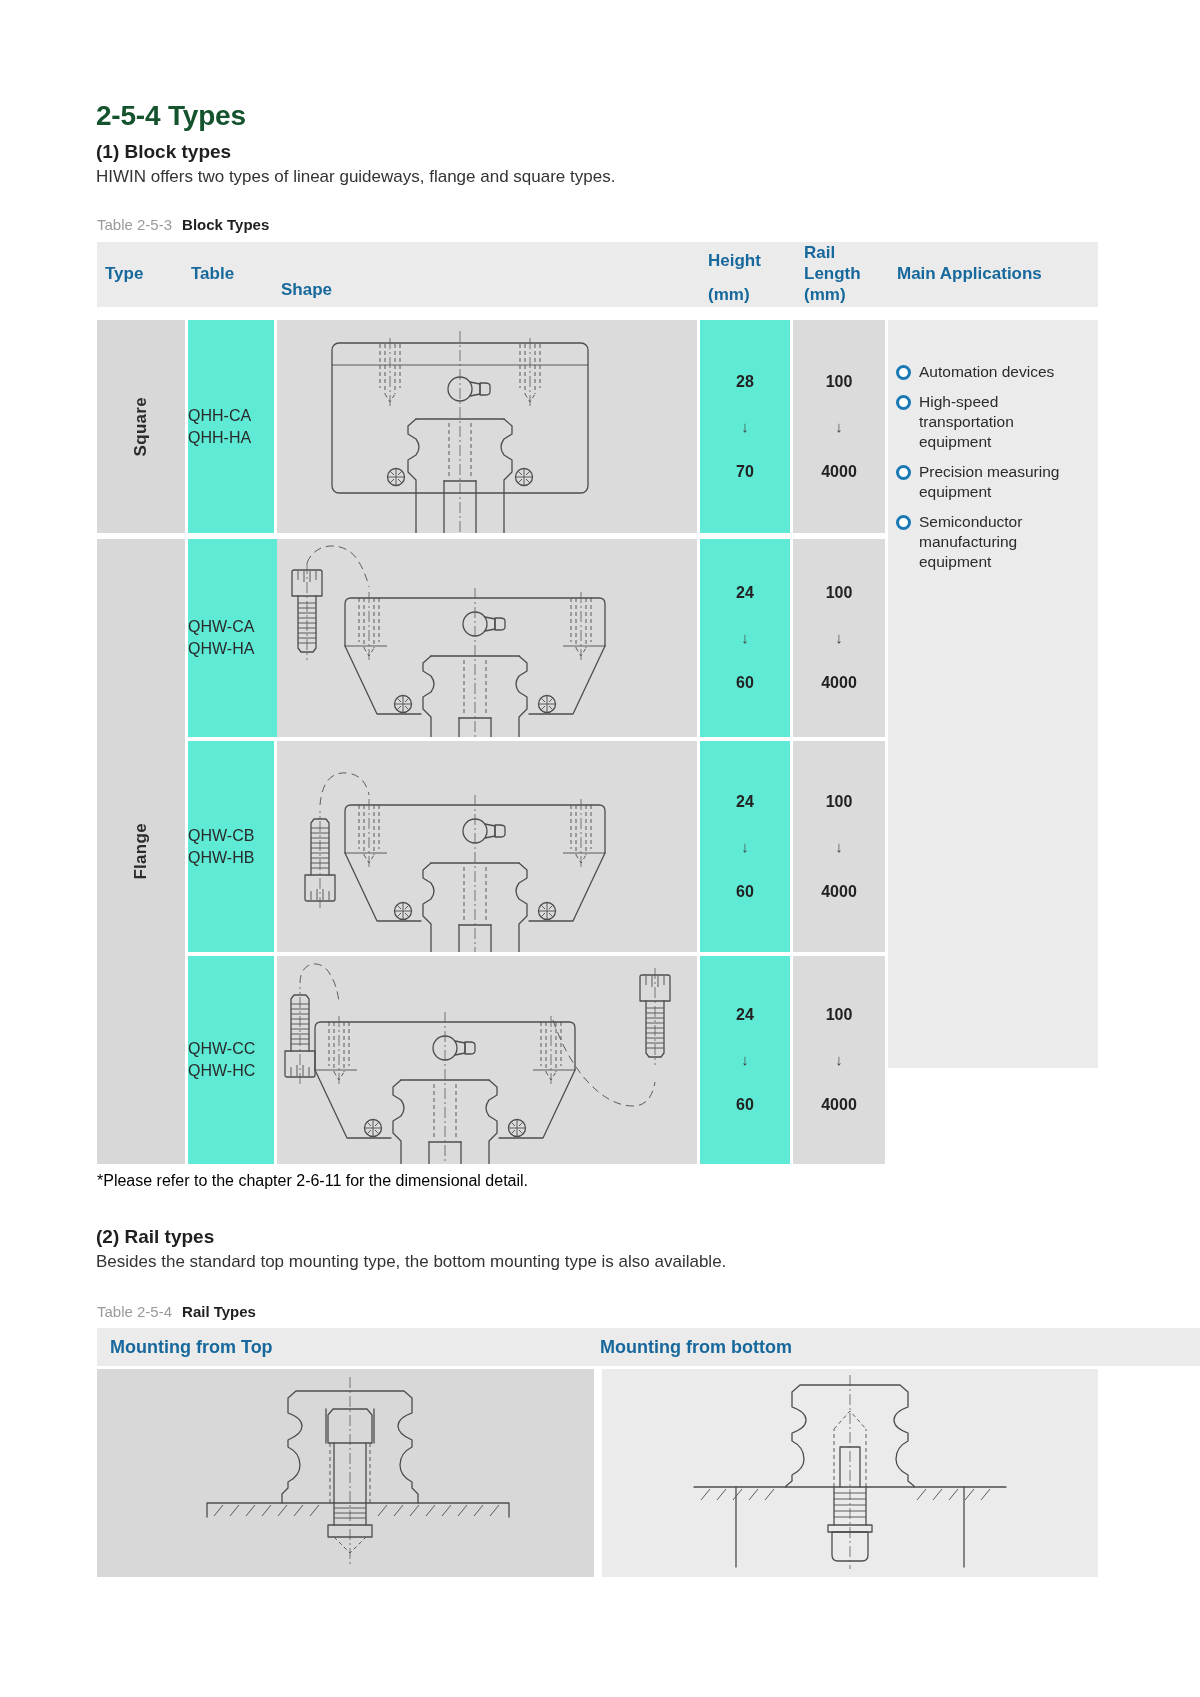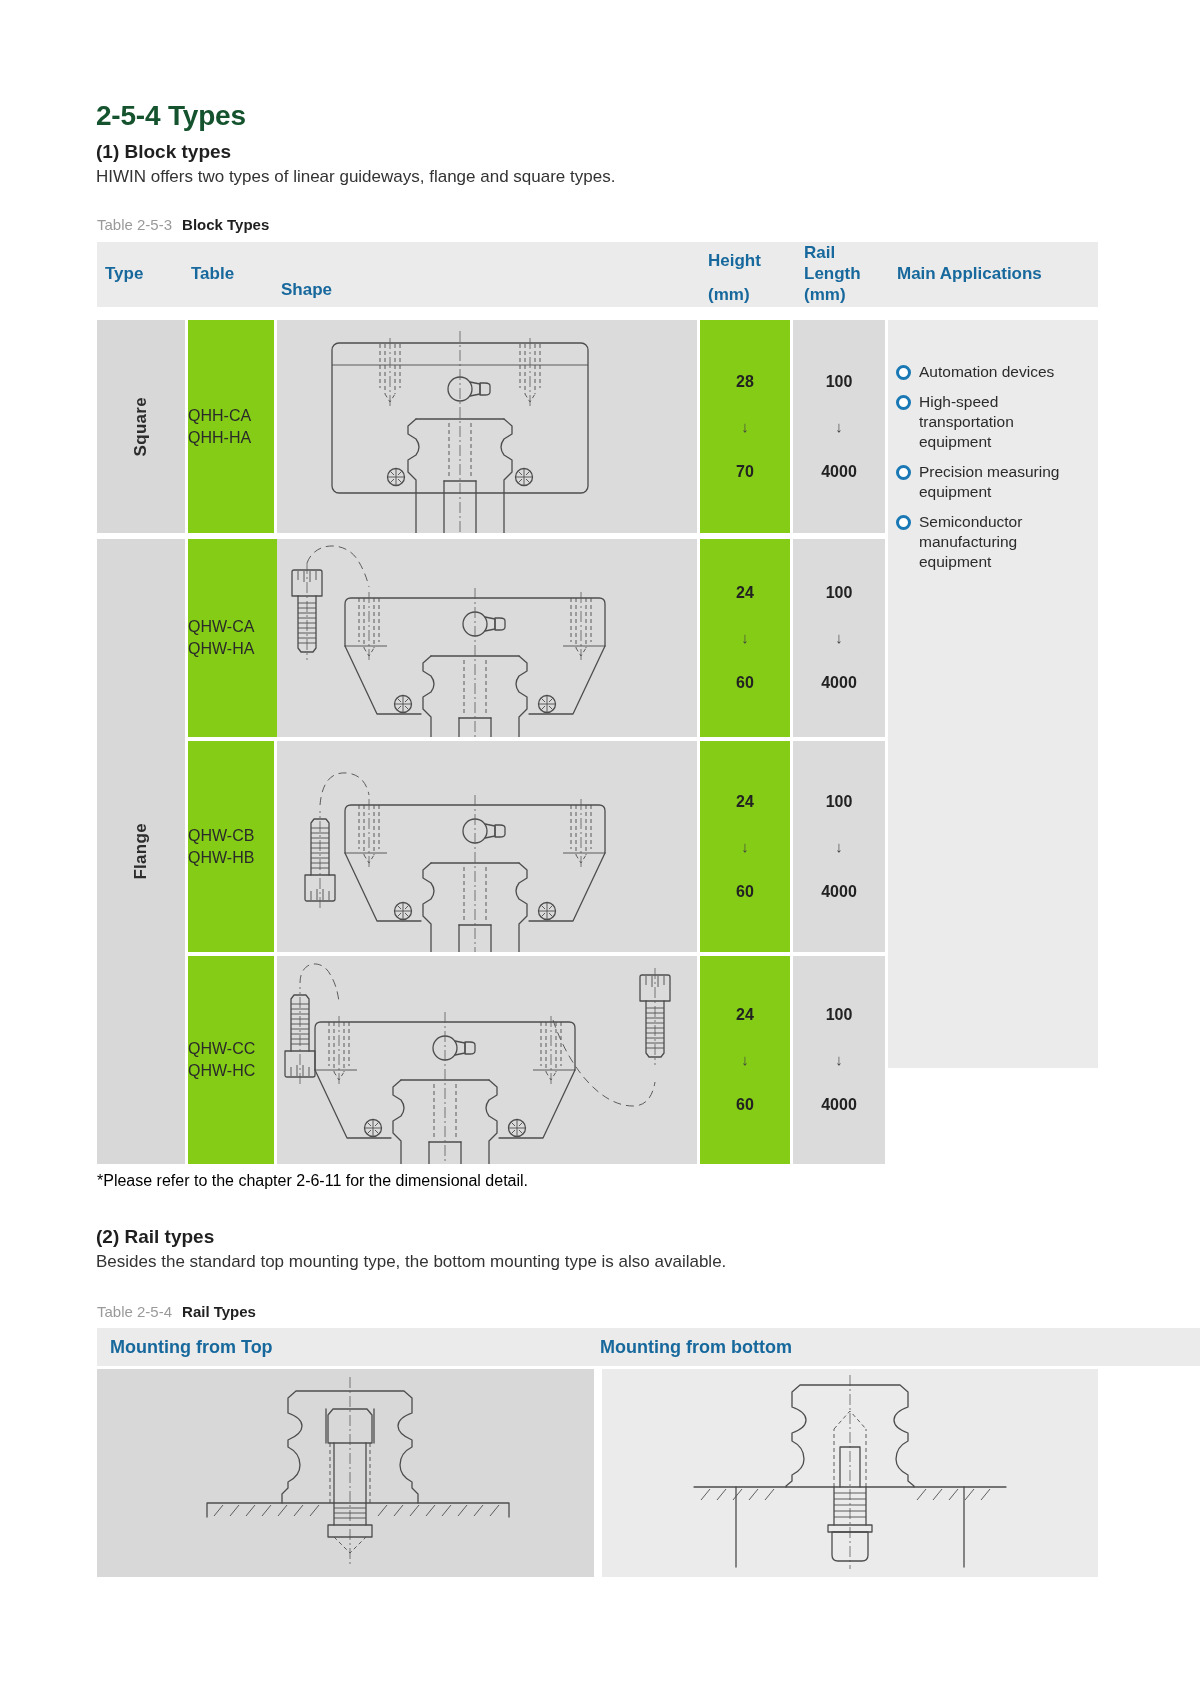--- a/index.html
+++ b/index.html
@@ -14,21 +14,21 @@
   .cap-title{font-weight:700;color:#1f1f1f;}
   .footnote{font-size:16px;color:#000000;}
 
   
   .tbl{position:absolute;left:97px;top:242px;width:1001px;height:922px;}
   .band{position:absolute;left:0;top:0;width:1001px;height:65px;background:#ebebeb;}
   .hlbl{position:absolute;font-size:17px;font-weight:600;color:#17689c;line-height:21px;white-space:nowrap;}
   .cell{position:absolute;}
   .bg-dark{background:#d8d8d8;}
   .bg-mid{background:#dbdbdb;}
-  .bg-light{background:#84cc16;}
+  .bg-light{background:#5eead4;}
   .bg-band{background:#ebebeb;}
   .vlabel{display:flex;align-items:center;justify-content:center;}
   .vlabel span{writing-mode:vertical-rl;transform:rotate(180deg);font-size:17px;font-weight:600;color:#2c2c2c;letter-spacing:0.3px;}
   .model-cell{display:flex;flex-direction:column;justify-content:center;box-sizing:border-box;
               font-size:16px;line-height:22px;color:#2a2a2a;}
   .num-cell{display:flex;flex-direction:column;align-items:center;justify-content:center;row-gap:29px;}
   .num{font-size:16px;font-weight:700;color:#222;line-height:16px;}
   .arr{font-size:15px;color:#444;line-height:16px;}
   .apps{padding:42px 24px 0 8px;box-sizing:border-box;}
   .app-item{display:flex;margin-bottom:10px;}

